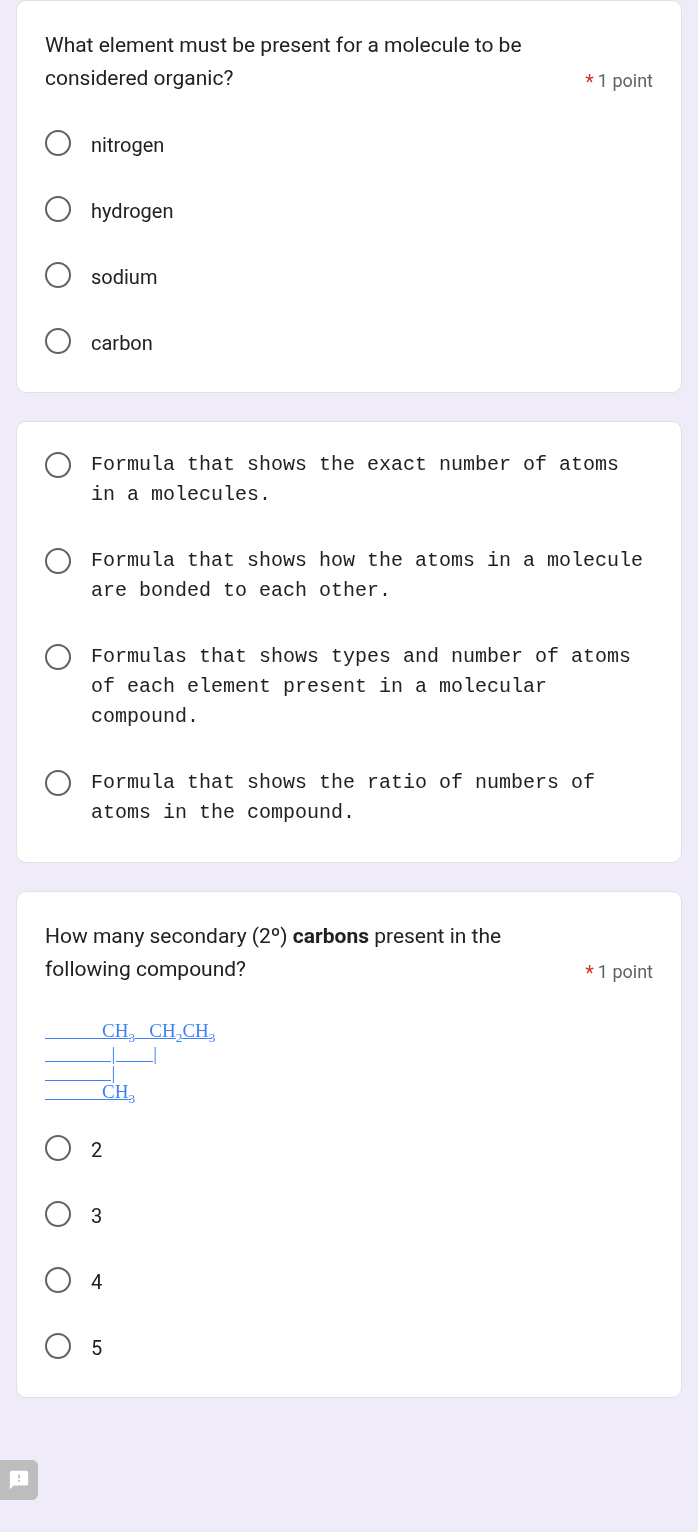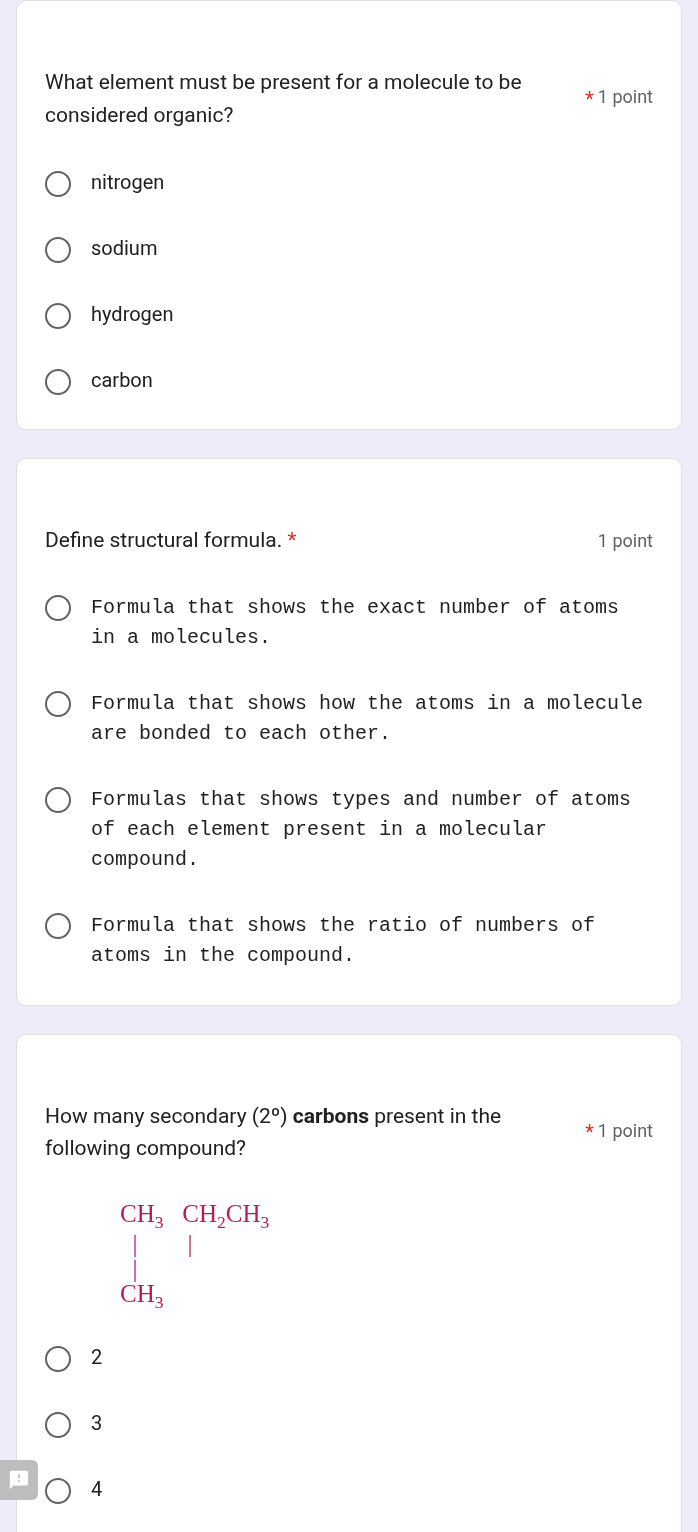--- a/index.html
+++ b/index.html
@@ -13,24 +13,23 @@
   .card {
     background: #fff;
     border-radius: 10px;
     padding: 28px 28px 34px 28px;
     margin-bottom: 28px;
     border: 1px solid #e0e0e0;
   }
   .question-header {
     display: flex;
     justify-content: space-between;
-    align-items: center;
+    align-items: flex-end;
     gap: 12px;
     margin-bottom: 36px;
-    margin-top: 37px;
   }
   .question-text {
     font-size: 21px;
     line-height: 1.55;
     color: #202124;
     flex: 1;
   }
   .question-text .asterisk,
   .q-inline .asterisk {
     color: #d93025;
@@ -42,21 +41,21 @@
   }
   .points .asterisk {
     color: #d93025;
     font-size: 20px;
     margin-right: 4px;
     vertical-align: middle;
   }
   .options { display: flex; flex-direction: column; gap: 36px; }
   .option {
     display: flex;
-    align-items: flex-end;
+    align-items: flex-start;
     gap: 20px;
     cursor: pointer;
   }
   .option.top { align-items: flex-start; font-family: Liberation Mono, monospace; }
   .radio {
     width: 26px;
     height: 26px;
     border: 2.5px solid #5f6368;
     border-radius: 50%;
     flex-shrink: 0;
@@ -64,23 +63,24 @@
   }
   .option.top .radio { margin-top: 2px; }
   .option-label {
     font-size: 20px;
     line-height: 1.5;
     color: #202124;
   }
   .formula-img {
     margin: 0 0 30px 0;
     font-family: "Times New Roman", serif;
-    font-size: 25px;
+    font-size: 19px;
     line-height: 1.0;
-    color: #be185d;
+    color: #3b82f6;
+    text-decoration: underline;
   }
   .formula-img .row { white-space: pre; }
   .formula-img sub { font-size: 0.7em; vertical-align: sub; }
   .report-btn {
     position: fixed;
     left: 0;
     bottom: 32px;
     width: 38px;
     height: 40px;
     background: #bdbdbd;
@@ -105,43 +105,34 @@
       <span class="asterisk">*</span><span>1 point</span>
     </div>
   </div>
   <div class="options">
     <label class="option">
       <span class="radio"></span>
       <span class="option-label">nitrogen</span>
     </label>
     <label class="option">
       <span class="radio"></span>
-      <span class="option-label">sodium</span>
+      <span class="option-label">hydrogen</span>
     </label>
     <label class="option">
       <span class="radio"></span>
-      <span class="option-label">hydrogen</span>
+      <span class="option-label">sodium</span>
     </label>
     <label class="option">
       <span class="radio"></span>
       <span class="option-label">carbon</span>
     </label>
   </div>
 </div>
 
 <div class="card">
-  <div class="question-header">
-    <div class="question-text q-inline">
-      <span>Define structural formula.</span>
-      <span class="asterisk"> *</span>
-    </div>
-    <div class="points">
-      <span>1 point</span>
-    </div>
-  </div>
   <div class="options">
     <label class="option top">
       <span class="radio"></span>
       <span class="option-label">Formula that shows the exact number of atoms in a molecules.</span>
     </label>
     <label class="option top">
       <span class="radio"></span>
       <span class="option-label">Formula that shows how the atoms in a molecule are bonded to each other.</span>
     </label>
     <label class="option top">

